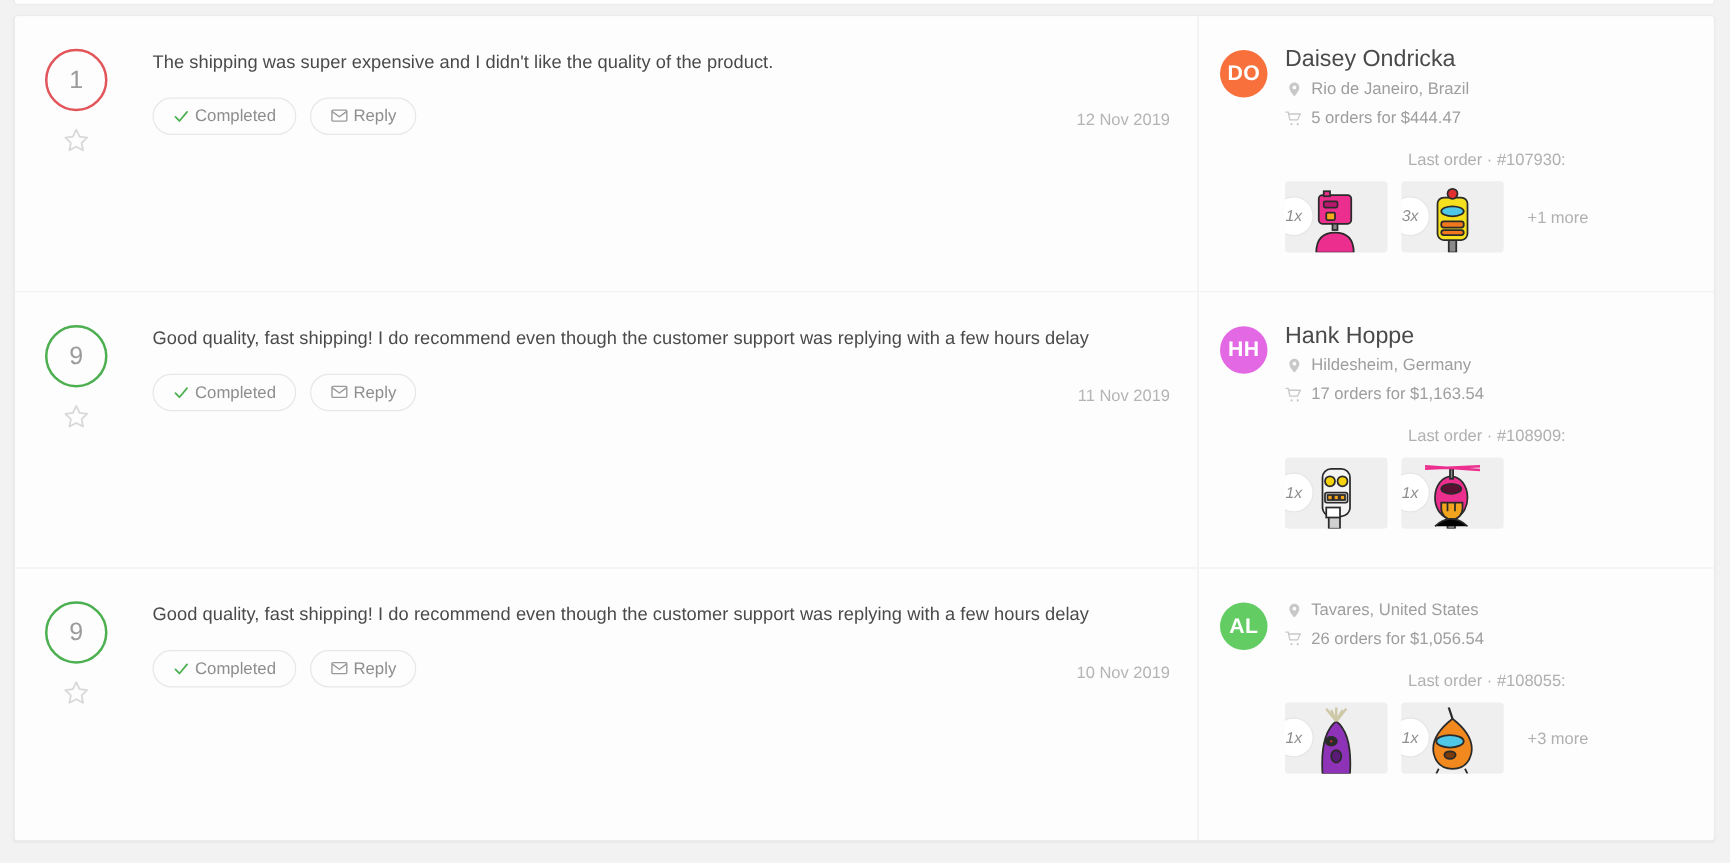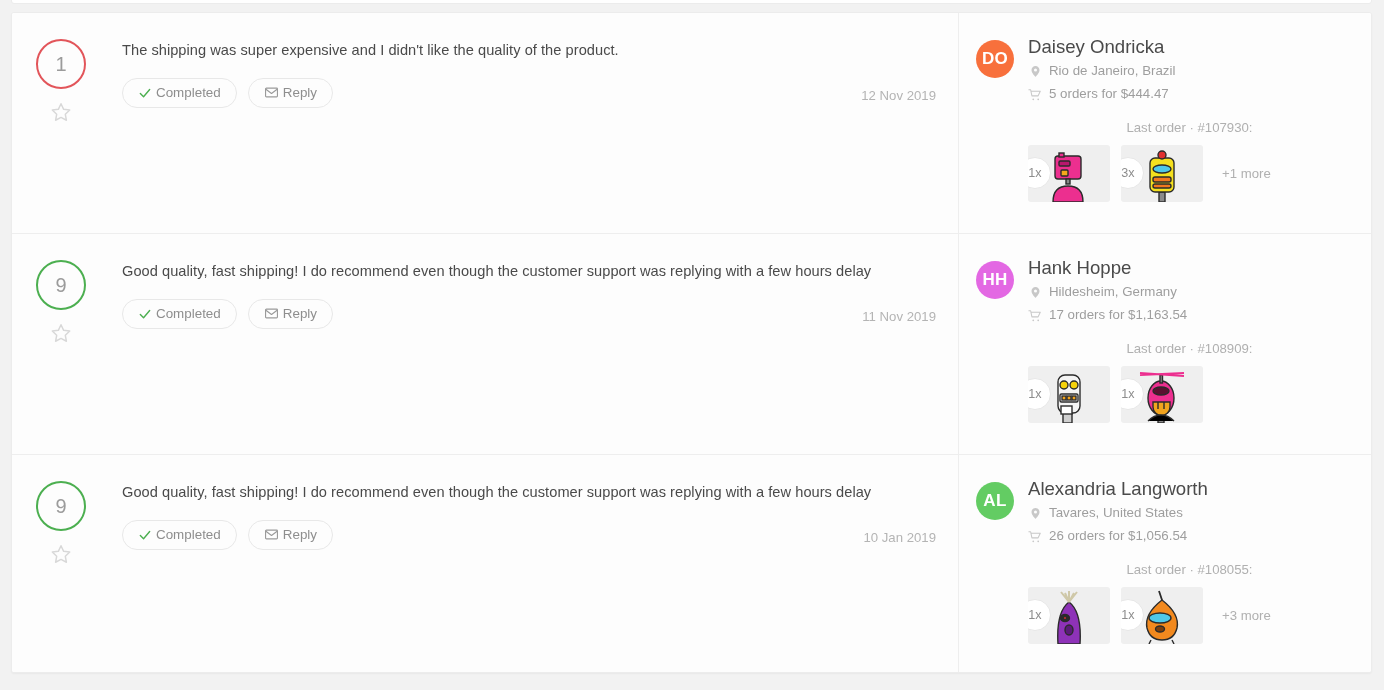--- a/index.html
+++ b/index.html
@@ -164,21 +164,21 @@
     align-items: center;
     gap: 11px;
     margin-top: 10px;
   }
   .thumb {
     position: relative;
     width: 82px; height: 57px;
     background: #efefef;
     border-radius: 3px;
     overflow: hidden;
-    display: flex; align-items: flex-end; justify-content: center;
+    display: flex; align-items: flex-end; justify-content: center; font-style: italic;
   }
   .thumb .art { display: block; }
   .qty {
     position: absolute;
     left: -9px; top: 50%;
     transform: translateY(-50%);
     width: 32px; height: 32px;
     border-radius: 50%;
     background: #ffffff;
     border: 1px solid #e6e6e6;
@@ -405,26 +405,25 @@
               <div class="pill">
                 <span class="glyph envelope-icon">
                   <svg width="15" height="15" viewBox="0 0 24 24" fill="none" stroke="#9a9a9a" stroke-width="1.8" stroke-linejoin="round">
                     <rect x="2.5" y="5" width="19" height="14" rx="1.4"></rect>
                     <polyline points="2.5,6.5 12,13.5 21.5,6.5"></polyline>
                   </svg>
                 </span>
                 <span>Reply</span>
               </div>
             </div>
-            <div class="review-date">10 Jan 2019</div>
+            <div class="review-date">10 Nov 2019</div>
           </div>
           <div class="customer-col">
             <div class="avatar" style="background:#63cc63">AL</div>
             <div class="cust-info">
-              <div class="cust-name">Alexandria Langworth</div>
               <div class="meta-line">
                 <span class="micon">
                   <svg width="13" height="15" viewBox="0 0 24 24" fill="#c8c8c8">
                     <path d="M12 1.8c-4.1 0-7.4 3.3-7.4 7.4 0 5.6 7.4 13 7.4 13s7.4-7.4 7.4-13c0-4.1-3.3-7.4-7.4-7.4zm0 10.1a2.8 2.8 0 1 1 0-5.6 2.8 2.8 0 0 1 0 5.6z"></path>
                   </svg>
                 </span>
                 <span>Tavares, United States</span>
               </div>
               <div class="meta-line">
                 <span class="micon">

